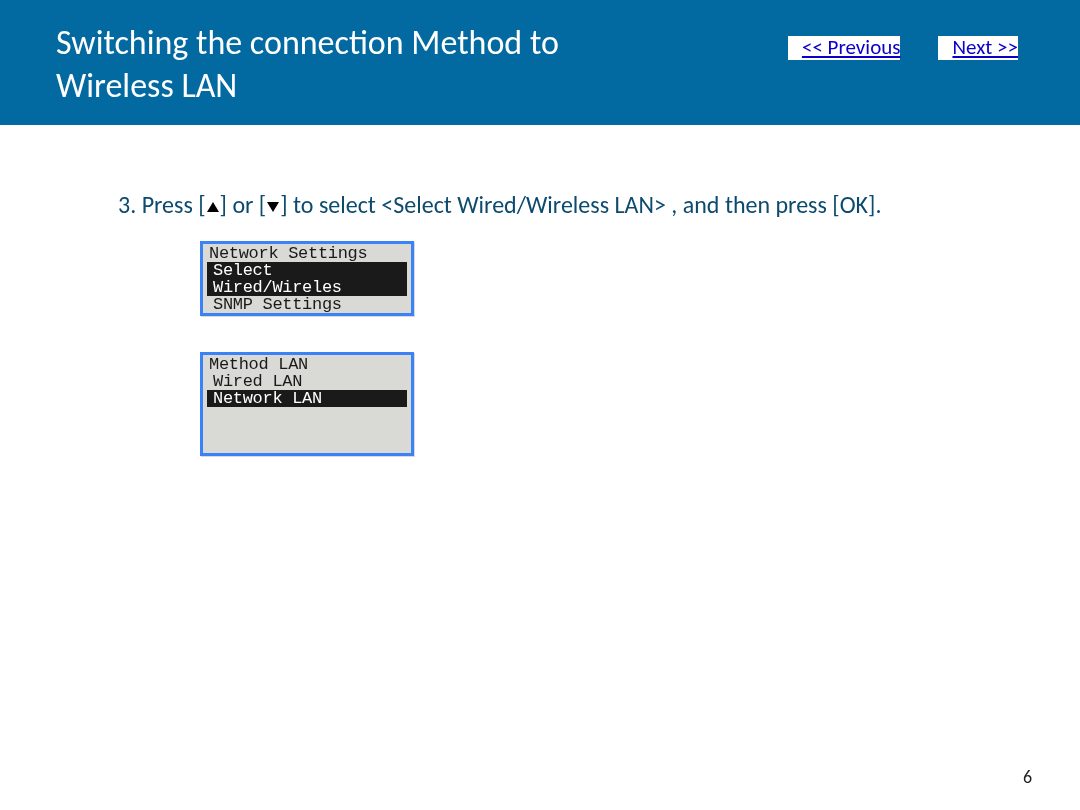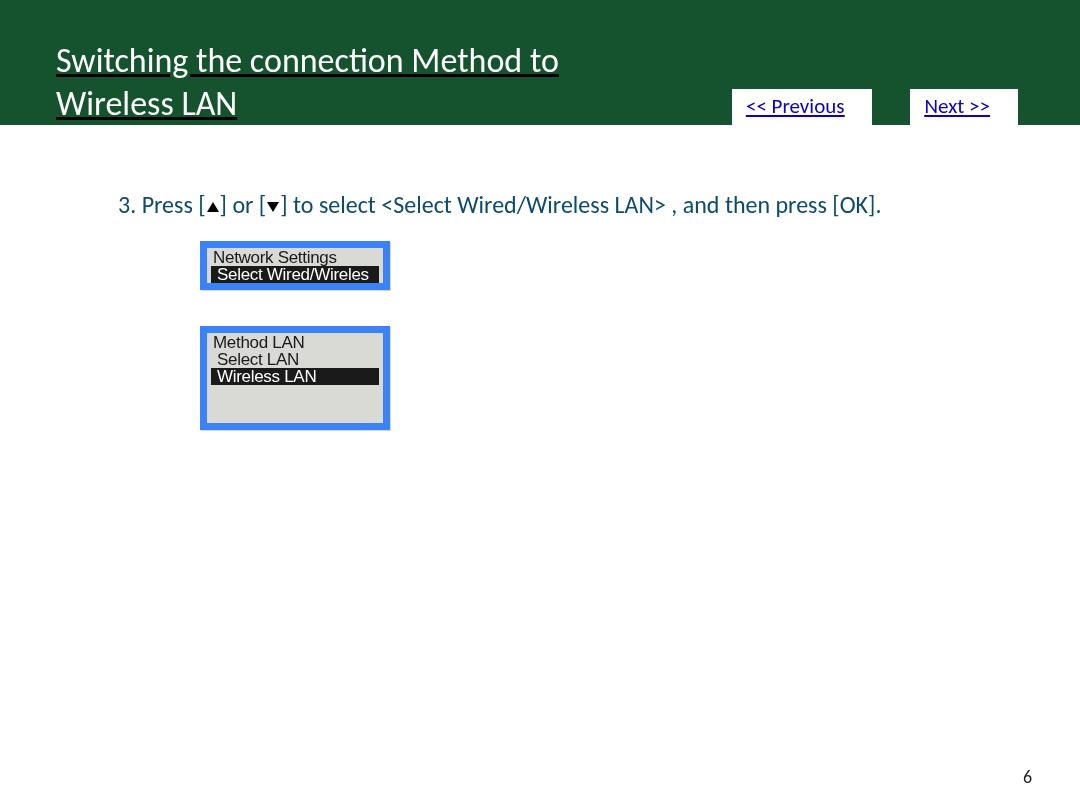--- a/index.html
+++ b/index.html
@@ -4,51 +4,50 @@
   <style>
     * { margin: 0; padding: 0; box-sizing: border-box; }
     body {
       width: 1080px;
       height: 810px;
       font-family: Calibri, Arial, sans-serif;
       background: #fff;
       position: relative;
     }
     .header {
-      background: #14532d;
+      background: #0369a1;
       height: 125px;
       display: flex;
-      align-items: flex-end;
+      align-items: flex-start;
       justify-content: space-between;
       padding: 22px 40px 0 56px;
-      text-decoration: underline;
     }
     .title {
       color: #fff;
       font-size: 34px;
       font-weight: 400;
       line-height: 1.25;
       max-width: 620px;
     }
     .nav {
       display: flex;
       gap: 38px;
       margin-top: 14px;
       margin-right: 22px;
     }
     .nav-btn {
       background: #fff;
       color: #0b00c8;
       text-decoration: underline;
       font-size: 21px;
-      padding: 4px 28px 6px 14px;
+      padding: 4px 0 6px 14px;
       border: none;
       cursor: pointer;
       font-family: inherit;
-      height: 36px;
+      height: 24px;
       display: flex;
       align-items: center;
     }
     .content {
       padding: 64px 96px 0 118px;
     }
     .step {
       font-size: 24px;
       color: #0c4a6e;
       line-height: 1.35;
@@ -56,25 +55,25 @@
     }
     .tri {
       display: inline-block;
       width: 0; height: 0;
       vertical-align: 1px;
       margin: 0 1px;
     }
     .tri.up { border-left: 6px solid transparent; border-right: 6px solid transparent; border-bottom: 10px solid #000; }
     .tri.down { border-left: 6px solid transparent; border-right: 6px solid transparent; border-top: 10px solid #000; }
     .lcd {
-      width: 190px;
+      width: 214px;
       margin: 8px 0 36px 82px;
-      border: 7px solid #3b82f6;
+      border: 3px solid #3b82f6;
       background: #d9d9d6;
-      font-family: Liberation Sans, sans-serif;
+      font-family: Liberation Mono, monospace;
       font-size: 17px;
       line-height: 1.0;
       letter-spacing: -0.3px;
       color: #1a1a1a;
       box-shadow: 1px 1px 0 rgba(0,0,0,0.15);
     }
     .lcd-title {
       padding: 1px 6px 0 6px;
       font-size: 17px;
     }
@@ -113,23 +112,24 @@
 </div>
 
 <div class="content">
   <p class="step">
     <span>3. Press [</span><span class="tri up"></span><span>] or [</span><span class="tri down"></span><span>] to select  &lt;Select Wired/Wireless LAN&gt; , and then press [OK].</span>
   </p>
 
   <div class="lcd">
     <div class="lcd-title">Network Settings</div>
     <div class="lcd-row sel">Select Wired/Wireles</div>
+    <div class="lcd-row">SNMP Settings</div>
   </div>
 
 
   <div class="lcd lcd2">
     <div class="lcd-title">Method LAN</div>
-    <div class="lcd-row">Select LAN</div>
-    <div class="lcd-row sel">Wireless LAN</div>
+    <div class="lcd-row">Wired LAN</div>
+    <div class="lcd-row sel">Network LAN</div>
   </div>
 </div>
 
 <div class="page-num">6</div>
 
 </body></html>

